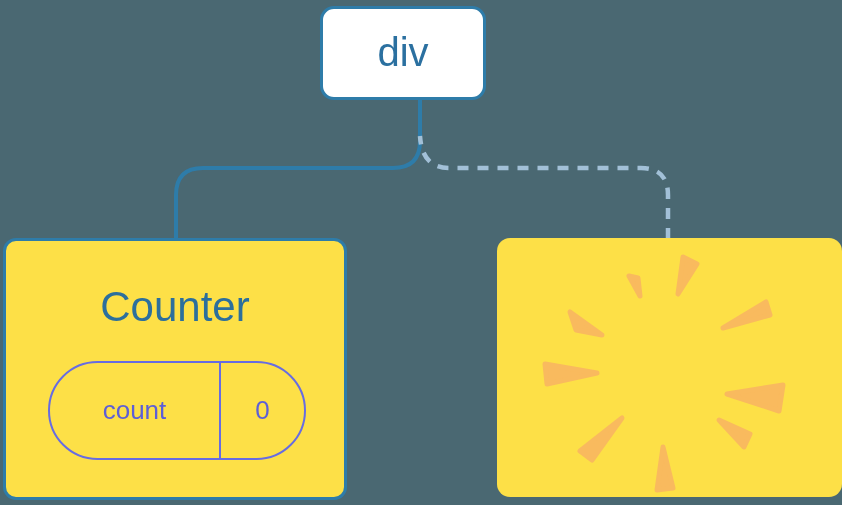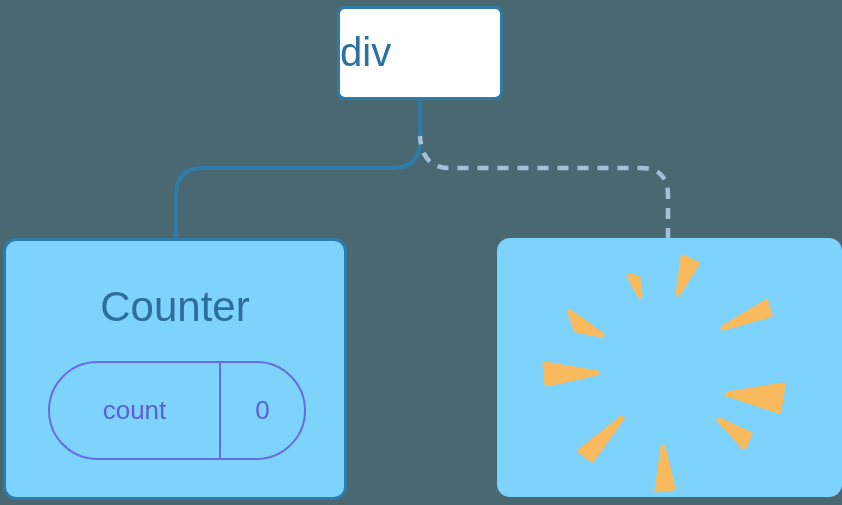--- a/index.html
+++ b/index.html
@@ -29,39 +29,39 @@
   }
   .edge-dashed {
     fill: none;
     stroke: #A2C0D7;
     stroke-width: 4.5;
     stroke-dasharray: 11 9;
     stroke-dashoffset: 3;
   }
   .node-root {
     position: absolute;
-    left: 337px; top: 6px;
+    left: 320px; top: 6px;
     width: 166px; height: 94px;
     background: #FFFFFF;
     border: 3px solid #2E7CA9;
-    border-radius: 8px;
+    border-radius: 14px;
     box-sizing: border-box;
     display: flex;
     align-items: center;
-    justify-content: flex-start;
+    justify-content: center;
   }
   .node-root-label {
     font-size: 40px;
     color: #2B70A0;
     line-height: 1;
     padding-bottom: 2px;
   }
   .card {
     position: absolute;
-    background: #7dd3fc;
+    background: #fde047;
     border-radius: 13px;
     box-sizing: border-box;
   }
   .card-counter {
     left: 3px; top: 238px;
     width: 344px; height: 262px;
     border: 3px solid #2E7CA9;
   }
   .counter-title {
     position: absolute;

